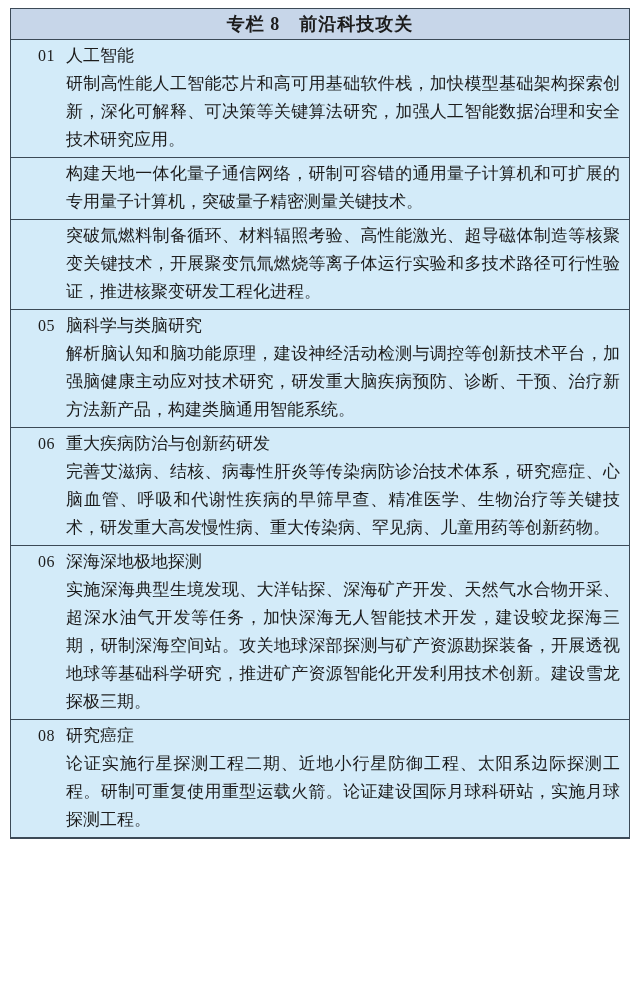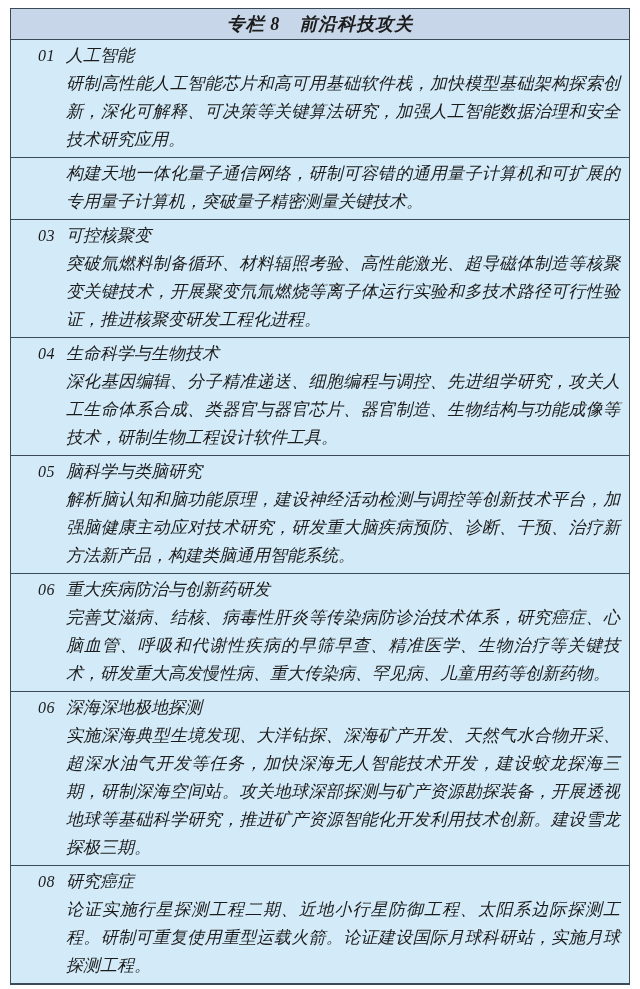--- a/index.html
+++ b/index.html
@@ -18,21 +18,20 @@
     width: 640px;
     height: 989px;
     font-family: "Liberation Serif", "DejaVu Serif", serif;
     color: var(--text-color);
   }
   .page {
     width: 640px;
     height: 989px;
     padding: 8px 10px 4px 10px;
     background: #ffffff;
-    font-style: italic;
   }
   .box {
     width: 100%;
     border: 1px solid var(--border-color);
     border-bottom-width: 2px;
     background: var(--section-bg);
   }
   .title-band {
     background: var(--title-band-bg);
     border-bottom: 1px solid var(--border-color);
@@ -88,34 +87,23 @@
       <span class="sec-title">人工智能</span>
     </div>
     <p class="sec-body">研制高性能人工智能芯片和高可用基础软件栈，加快模型基础架构探索创新，深化可解释、可决策等关键算法研究，加强人工智能数据治理和安全技术研究应用。</p>
   </section>
 
   <section class="section">
     <p class="sec-body">构建天地一体化量子通信网络，研制可容错的通用量子计算机和可扩展的专用量子计算机，突破量子精密测量关键技术。</p>
   </section>
 
   <section class="section">
-    <div class="sec-head">
-      <span class="sec-num">03</span>
-      <span class="sec-title">可控核聚变</span>
-    </div>
     <p class="sec-body">突破氚燃料制备循环、材料辐照考验、高性能激光、超导磁体制造等核聚变关键技术，开展聚变氘氚燃烧等离子体运行实验和多技术路径可行性验证，推进核聚变研发工程化进程。</p>
   </section>
 
-  <section class="section">
-    <div class="sec-head">
-      <span class="sec-num">04</span>
-      <span class="sec-title">生命科学与生物技术</span>
-    </div>
-    <p class="sec-body">深化基因编辑、分子精准递送、细胞编程与调控、先进组学研究，攻关人工生命体系合成、类器官与器官芯片、器官制造、生物结构与功能成像等技术，研制生物工程设计软件工具。</p>
-  </section>
 
   <section class="section">
     <div class="sec-head">
       <span class="sec-num">05</span>
       <span class="sec-title">脑科学与类脑研究</span>
     </div>
     <p class="sec-body">解析脑认知和脑功能原理，建设神经活动检测与调控等创新技术平台，加强脑健康主动应对技术研究，研发重大脑疾病预防、诊断、干预、治疗新方法新产品，构建类脑通用智能系统。</p>
   </section>
 
   <section class="section">

